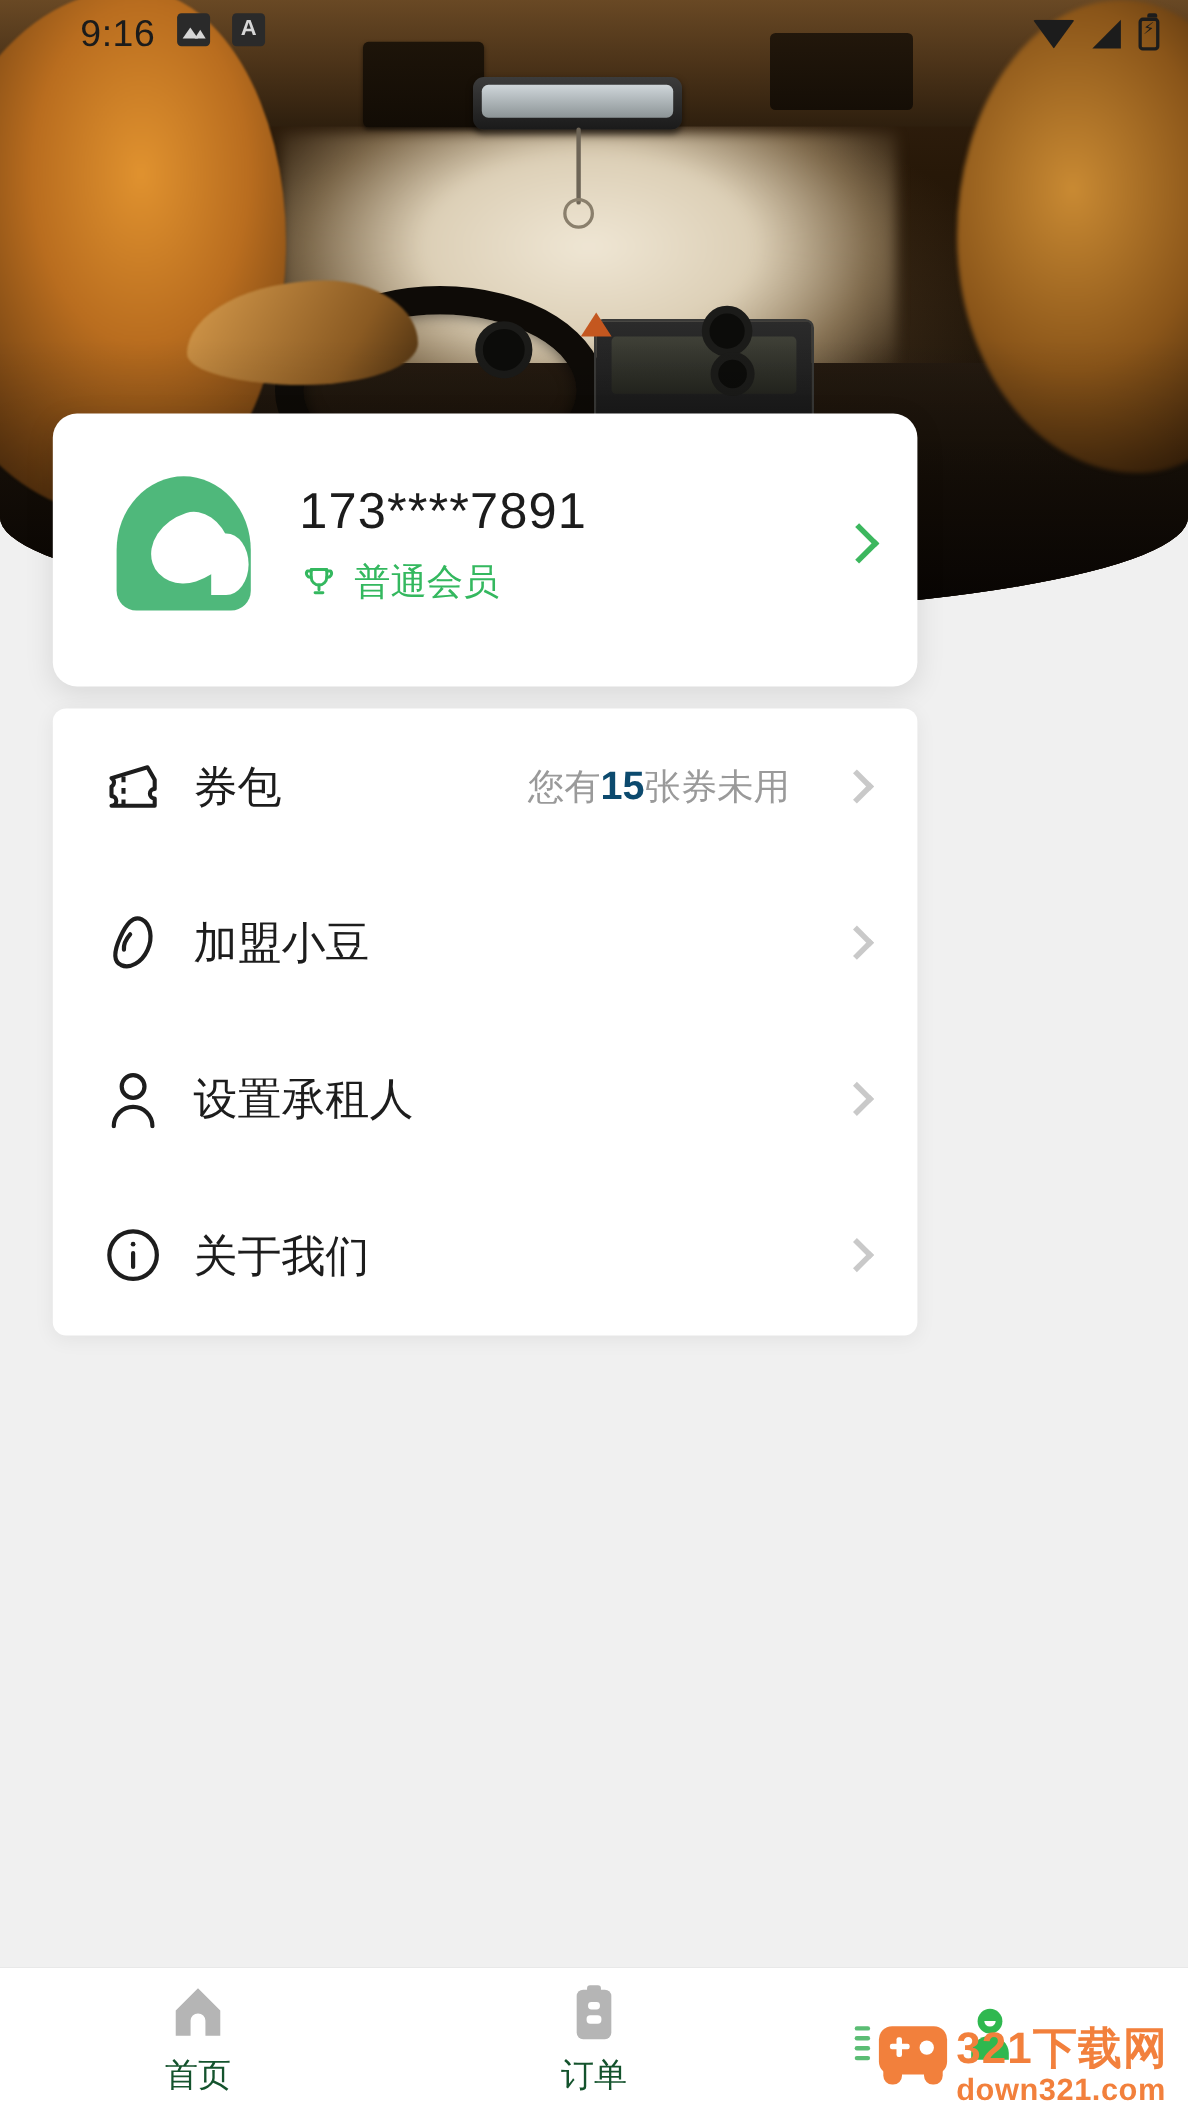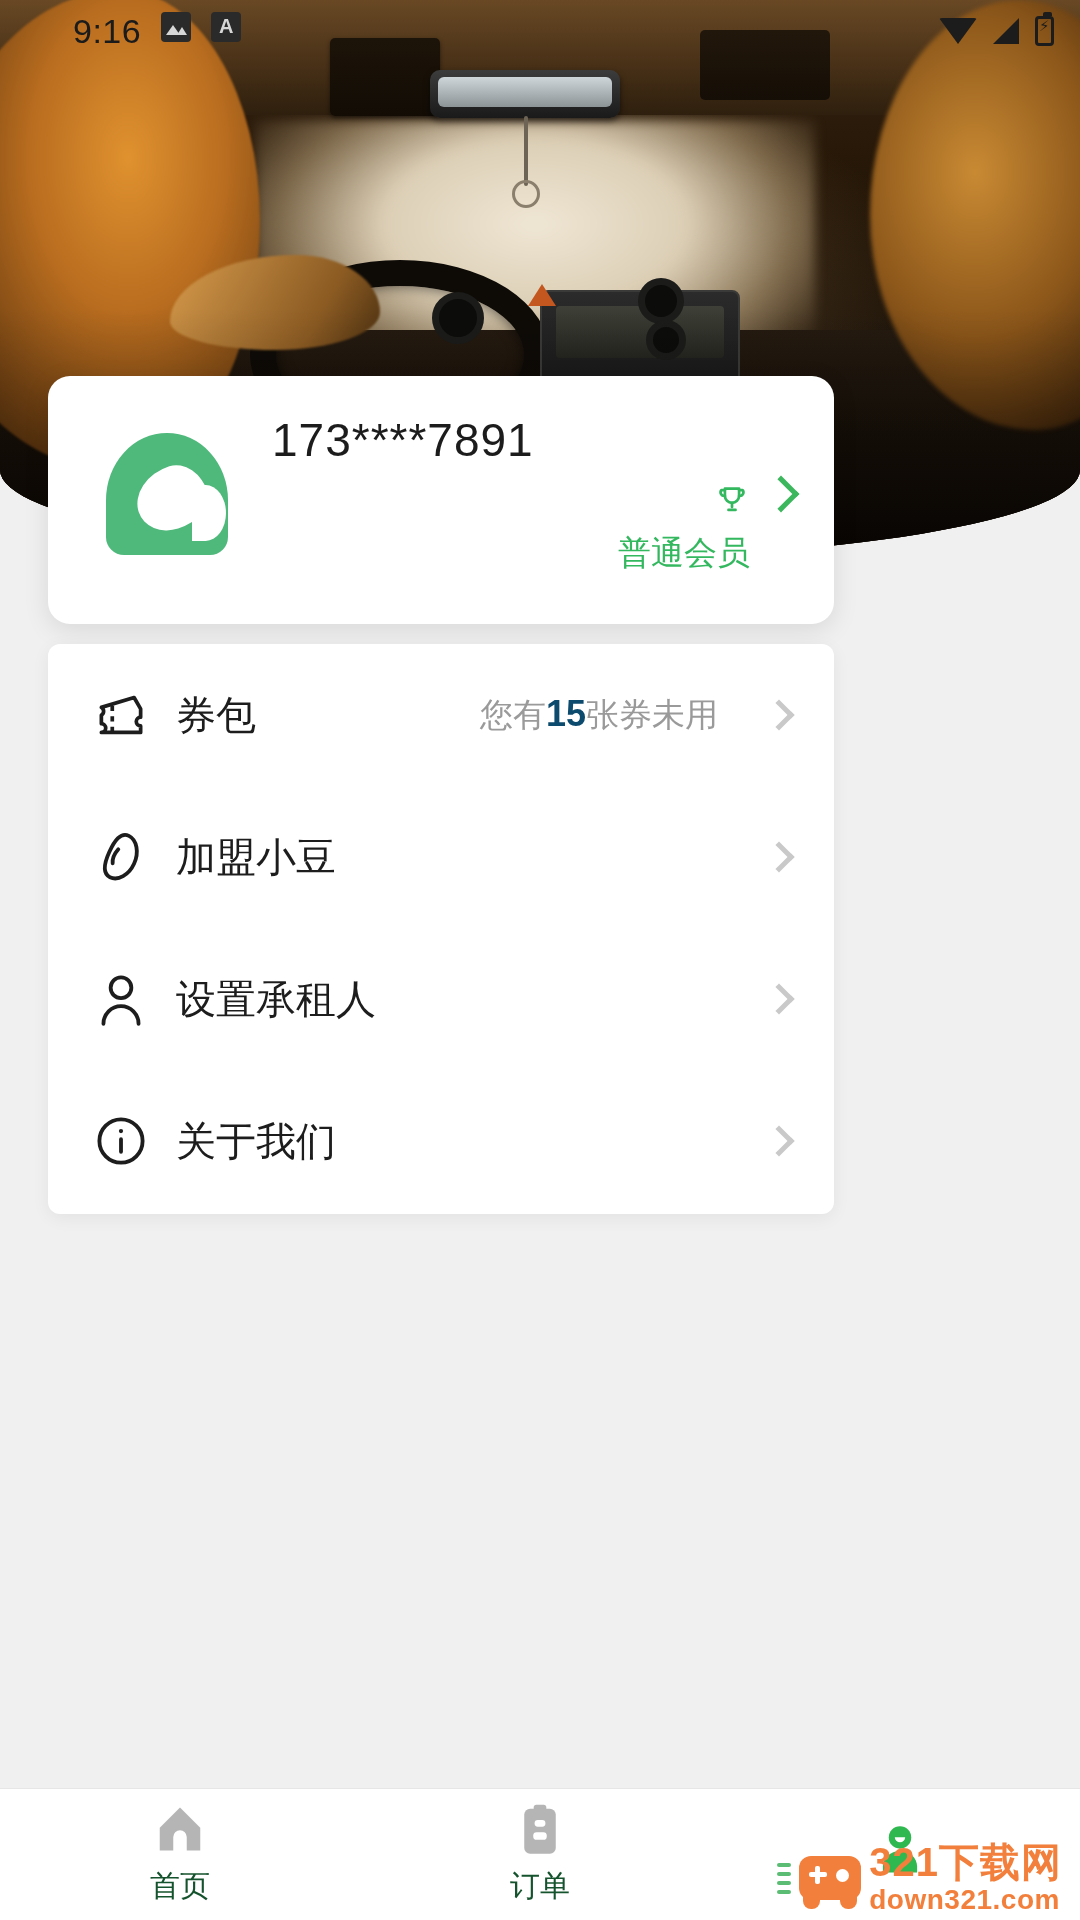--- a/index.html
+++ b/index.html
@@ -196,21 +196,21 @@
     border-radius:60% 40% 55% 45% / 55% 60% 40% 45%;
     transform:rotate(-18deg);
   }
   .avatar-notch {
     position:absolute; right:2px; top:52px; width:34px; height:56px;
     background:#ffffff;
     border-radius:0 60% 60% 0 / 0 50% 50% 0;
   }
   .profile-text { flex:1; display:flex; flex-direction:column; gap:16px; }
   .phone-number { font-size:46px; color:#1c1c1c; font-weight:400; letter-spacing:1px; }
-  .member-row { display:flex; align-items:flex-end; gap:14px;flex-direction:column; }
+  .member-row { display:flex; align-items:center; gap:14px; }
   .trophy-icon { width:36px; height:34px; }
   .member-label { font-size:33px; color:#34b85f; }
   .chev-green {
     width:26px; height:26px; border-right:5px solid #3cb75e; border-bottom:5px solid #3cb75e;
     transform:rotate(-45deg); margin-left:18px;
   }
 
   
   .menu-card {
     position:absolute; left:48px; top:644px; width:786px; height:570px;
@@ -240,21 +240,21 @@
   .nav-item {
     flex:1; display:flex; flex-direction:column; align-items:center; justify-content:center; gap:10px;
     height:100%;
   }
   .nav-ico { width:54px; height:54px; display:flex; align-items:center; justify-content:center; }
   .nav-label { font-size:30px; color:#14532d;font-family:Liberation Serif, serif; }
   .nav-item.active .nav-label { color:#2fb84f; }
 
   
   .watermark {
-    position:absolute; right:18px; bottom:6px; display:flex; align-items:center; gap:8px; z-index:40;
+    position:absolute; right:18px; bottom:6px; display:flex; gap:8px; z-index:40;
   }
   .wm-dots { display:flex; flex-direction:column; gap:5px; }
   .wm-dots span { display:block; width:14px; height:4px; background:#5bbd74; border-radius:2px; }
   .wm-pad {
     width:62px; height:44px; background:#f2803c; border-radius:12px; position:relative;
   }
   .wm-pad::before {
     content:""; position:absolute; left:10px; top:16px; width:18px; height:5px; background:#fff; border-radius:2px;
   }
   .wm-pad::after {

